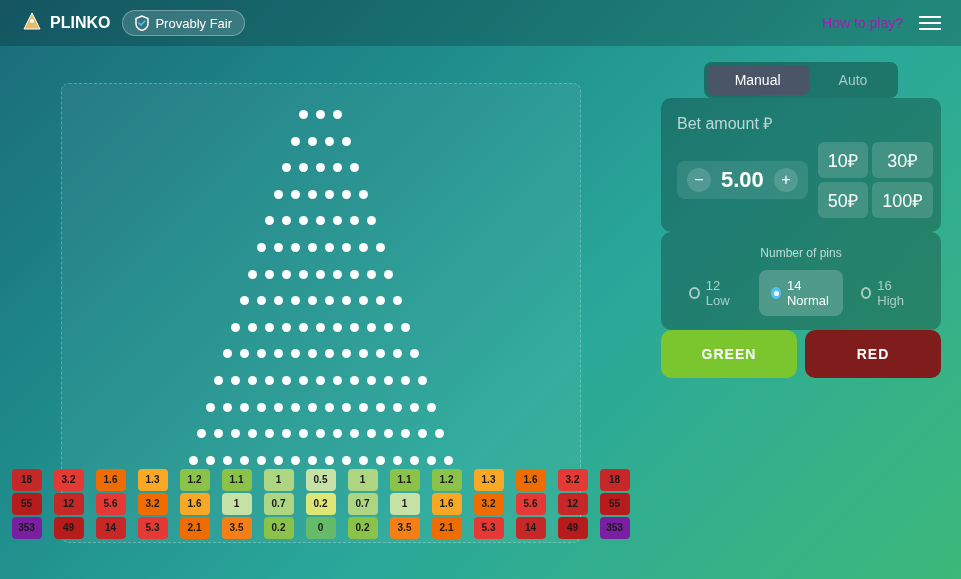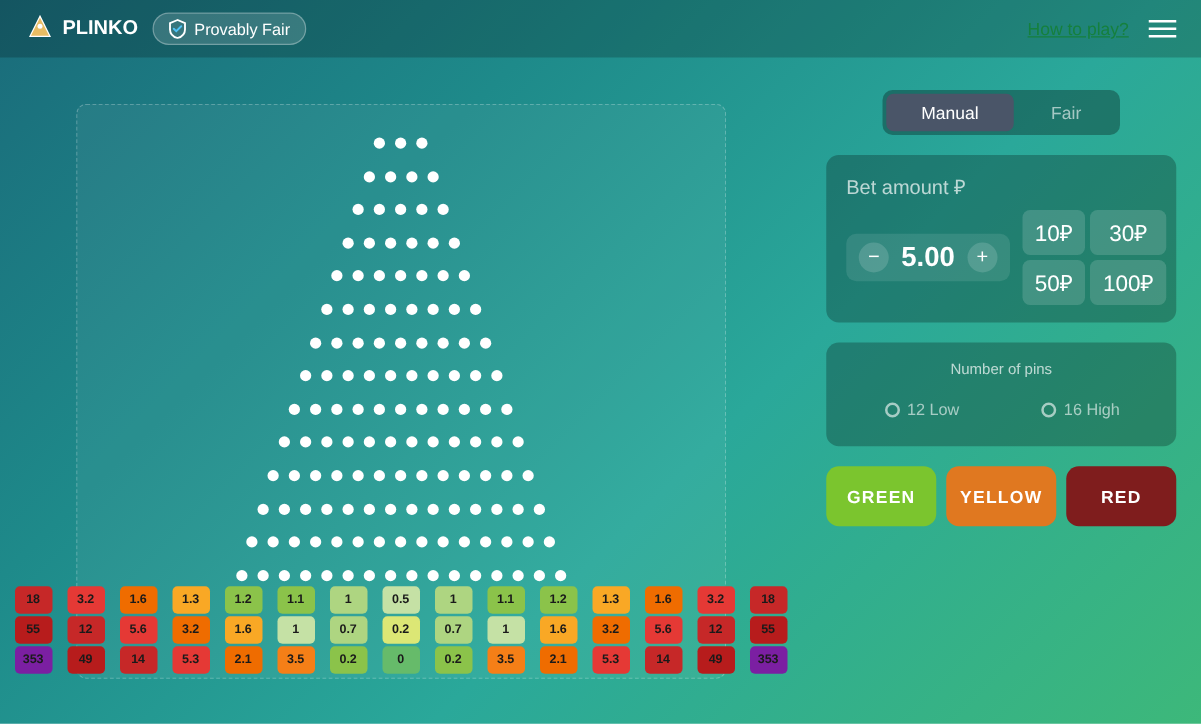--- a/index.html
+++ b/index.html
@@ -50,23 +50,22 @@
       color: #fff;
       cursor: pointer;
     }
     .header-right {
       display: flex;
       align-items: center;
       gap: 16px;
     }
     .how-to-play {
       font-size: 14px;
-      color: #15803d;
-      cursor: pointer;
-      text-decoration: underline;
+      color: #a21caf;
+      cursor: pointer;
     }
     .menu-icon {
       display: flex;
       flex-direction: column;
       gap: 4px;
       cursor: pointer;
     }
     .menu-icon span {
       display: block;
       width: 22px;
@@ -150,24 +149,24 @@
       font-size: 10px;
       font-weight: bold;
       color: #1a1a1a;
       flex: 1;
       max-width: 34px;
     }
 
     
     .right-panel {
       width: 320px;
-      padding: 26px 20px;
+      padding: 16px 20px;
       display: flex;
       flex-direction: column;
-      gap: 16px;
+      gap: 0;
     }
 
     
     .mode-tabs {
       display: flex;
       background: rgba(0,0,0,0.3);
       border-radius: 8px;
       padding: 3px;
       gap: 2px;
       width: fit-content;
@@ -580,21 +579,21 @@
             <div class="score-cell" style="background: rgb(123, 31, 162);">353</div>
           </div>
         </div>
     </div>
   </div>
 
   <div class="right-panel">
 
     <div class="mode-tabs">
       <div class="mode-tab active">Manual</div>
-      <div class="mode-tab inactive">Fair</div>
+      <div class="mode-tab inactive">Auto</div>
     </div>
 
     <div class="bet-section">
       <div class="bet-label">Bet amount ₽</div>
       <div class="bet-controls">
         <div class="bet-input-area">
           <button class="bet-btn">−</button>
           <span class="bet-value">5.00</span>
           <button class="bet-btn">+</button>
         </div>
@@ -607,27 +606,32 @@
       </div>
     </div>
 
     <div class="pins-section">
       <div class="pins-label">Number of pins</div>
       <div class="pins-options" id="pins-options">
       <div class="pins-option unselected">
             <div class="radio-dot "></div>
             <span>12 Low</span>
           </div>
+          <div class="pins-option selected">
+            <div class="radio-dot filled">
+              <div class="radio-inner"></div>
+            </div>
+            <span>14 Normal</span>
+          </div>
           <div class="pins-option unselected">
             <div class="radio-dot "></div>
             <span>16 High</span>
           </div>
         </div>
     </div>
 
     <div class="color-buttons">
       <button class="color-btn green">GREEN</button>
-      <button class="color-btn yellow">YELLOW</button>
       <button class="color-btn red">RED</button>
     </div>
 
   </div>
 </div>
 
 </body></html>

